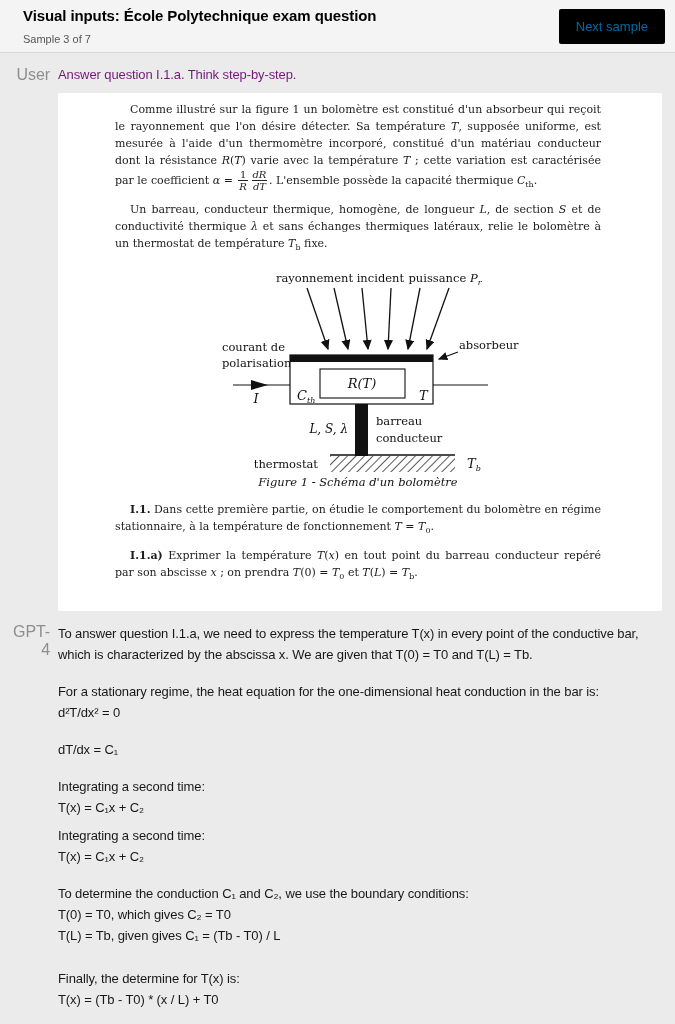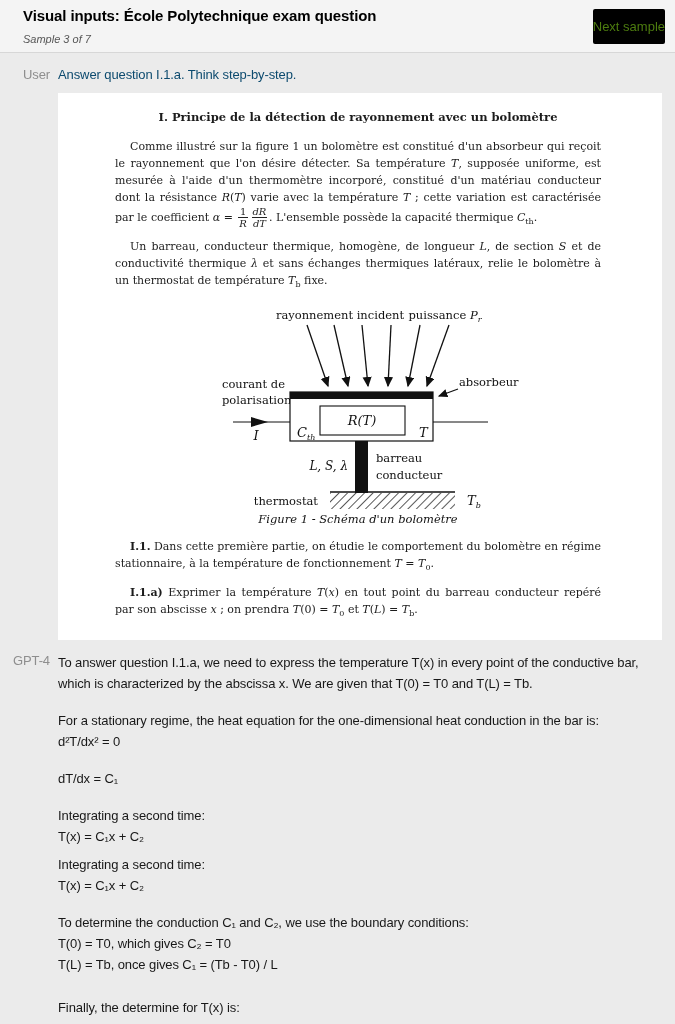--- a/index.html
+++ b/index.html
@@ -8,35 +8,35 @@
     background:#ebebeb;color:#141414;
     font-family:"Liberation Sans",sans-serif;
   }
   
   header{
     background:#f4f4f4;border-bottom:1px solid #d7d7d7;
     display:flex;justify-content:space-between;align-items:center;
     padding:8px 10px 8px 23px;height:36px;box-sizing:content-box;
   }
   .hdr-title{font-size:15px;font-weight:700;margin:0;color:#000;letter-spacing:-.1px;}
-  .hdr-sub{font-size:11px;color:#565656;margin-top:9px;font-style:italic;}
+  .hdr-sub{font-size:11px;color:#565656;margin-top:9px;}
   .next-btn{
-    background:#000;color:#4d7c0f;border:none;border-radius:2px;
-    font-family:inherit;font-size:13px;padding:10px 0;cursor:pointer;
+    background:#000;color:#0369a1;border:none;border-radius:2px;
+    font-family:inherit;font-size:13px;padding:10px 17px;cursor:pointer;
   }
   
   main{padding:13px 12px 0 12px;}
   .row{display:flex;align-items:flex-start;}
   .row + .row{margin-top:12px;}
   .role{
     width:38px;min-width:38px;margin-right:8px;text-align:right;
-    color:#8e8e8e;font-size:13px;line-height:18px;letter-spacing:-.1px;
+    color:#8e8e8e;font-size:16px;line-height:18px;letter-spacing:-.1px;
   }
   .msg{flex:1;min-width:0;}
-  .user-text{font-size:13px;line-height:18px;color:#0c4a6e;letter-spacing:-.1px;margin-bottom:9px;}
+  .user-text{font-size:13px;line-height:18px;color:#701a75;letter-spacing:-.1px;margin-bottom:9px;}
   
   .exam-card{
     background:#fff;width:486px;padding:8px 61px 10px 57px;
     font-family:"DejaVu Serif","Liberation Serif",serif;
     font-size:11px;line-height:17px;color:#1c1c1c;text-align:justify;
   }
   .exam-title{text-align:center;font-weight:700;font-size:11.5px;margin:8px 0 12px;}
   .exam-p{margin:0 0 8px;text-indent:15px;}
   .exam-p.tight{margin-bottom:16px;}
   .fr{display:inline-flex;flex-direction:column;align-items:center;
@@ -63,21 +63,20 @@
 </header>
 
 <main>
 
   <div class="row">
     <div class="role">User</div>
     <div class="msg">
       <div class="user-text">Answer question I.1.a. Think step-by-step.</div>
 
       <div class="exam-card">
-        <div class="exam-title">I. Principe de la détection de rayonnement avec un bolomètre</div>
         <p class="exam-p">Comme illustré sur la figure 1 un bolomètre est constitué d'un absorbeur qui reçoit le rayonnement que l'on désire détecter. Sa température <i>T</i>, supposée uniforme, est mesurée à l'aide d'un thermomètre incorporé, constitué d'un matériau conducteur dont la résistance <i>R</i>(<i>T</i>) varie avec la température <i>T</i> ; cette variation est caractérisée par le coefficient <i>α</i> = <span class="fr">
               <span>1</span>
               <span class="den"><i>R</i></span>
             </span><span class="fr">
               <span><i>dR</i></span>
               <span class="den"><i>dT</i></span>
             </span>. L'ensemble possède la capacité thermique <i>C</i><sub>th</sub>.</p>
         <p class="exam-p tight">Un barreau, conducteur thermique, homogène, de longueur <i>L</i>, de section <i>S</i> et de conductivité thermique <i>λ</i> et sans échanges thermiques latéraux, relie le bolomètre à un thermostat de température <i>T</i><sub>b</sub> fixe.</p>
 
         <div class="fig-wrap">
@@ -128,21 +127,21 @@
             <line x1="215" y1="183" x2="340" y2="183" stroke="#111" stroke-width="1.5"></line>
             <rect x="215" y="184" width="125" height="16" fill="url(#hatch)"></rect>
             <text x="203" y="196" text-anchor="end">thermostat</text>
             <text x="352" y="196" font-size="13" font-style="italic"><tspan>T</tspan><tspan dy="3" font-size="8">b</tspan></text>
 
             <text x="243" y="214" text-anchor="middle" font-style="italic">Figure 1 - Schéma d'un bolomètre</text>
           </svg>
         </div>
 
         <p class="exam-p"><b>I.1.</b> Dans cette première partie, on étudie le comportement du bolomètre en régime stationnaire, à la température de fonctionnement <i>T</i> = <i>T</i><sub>0</sub>.</p>
-        <p class="exam-p" style="margin-bottom:8px"><b>I.1.a)</b> Exprimer la température <i>T</i>(<i>x</i>) en tout point du barreau conducteur repéré par son abscisse <i>x</i> ; on prendra <i>T</i>(0) = <i>T</i><sub>0</sub> et <i>T</i>(<i>L</i>) = <i>T</i><sub>b</sub>.</p>
+        <p class="exam-p" style="margin-bottom:16px"><b>I.1.a)</b> Exprimer la température <i>T</i>(<i>x</i>) en tout point du barreau conducteur repéré par son abscisse <i>x</i> ; on prendra <i>T</i>(0) = <i>T</i><sub>0</sub> et <i>T</i>(<i>L</i>) = <i>T</i><sub>b</sub>.</p>
       </div>
     </div>
   </div>
 
   <div class="row">
     <div class="role">GPT-4</div>
     <div class="msg answer">
       <div class="para">
         <div>To answer question I.1.a, we need to express the temperature T(x) in every point of the conductive bar, which is characterized by the abscissa x. We are given that T(0) = T0 and T(L) = Tb.</div>
       </div>
@@ -157,21 +156,21 @@
         <div>Integrating a second time:</div>
         <div>T(x) = C₁x + C₂</div>
       </div>
       <div class="para">
         <div>Integrating a second time:</div>
         <div>T(x) = C₁x + C₂</div>
       </div>
       <div class="para m-lg">
         <div>To determine the conduction C₁ and C₂, we use the boundary conditions:</div>
         <div>T(0) = T0, which gives C₂ = T0</div>
-        <div>T(L) = Tb, once gives C₁ = (Tb - T0) / L</div>
+        <div>T(L) = Tb, given gives C₁ = (Tb - T0) / L</div>
       </div>
       <div class="para">
         <div>Finally, the determine for T(x) is:</div>
         <div>T(x) = (Tb - T0) * (x / L) + T0</div>
 
       </div>
     </div>
   </div>
 
 </main>

